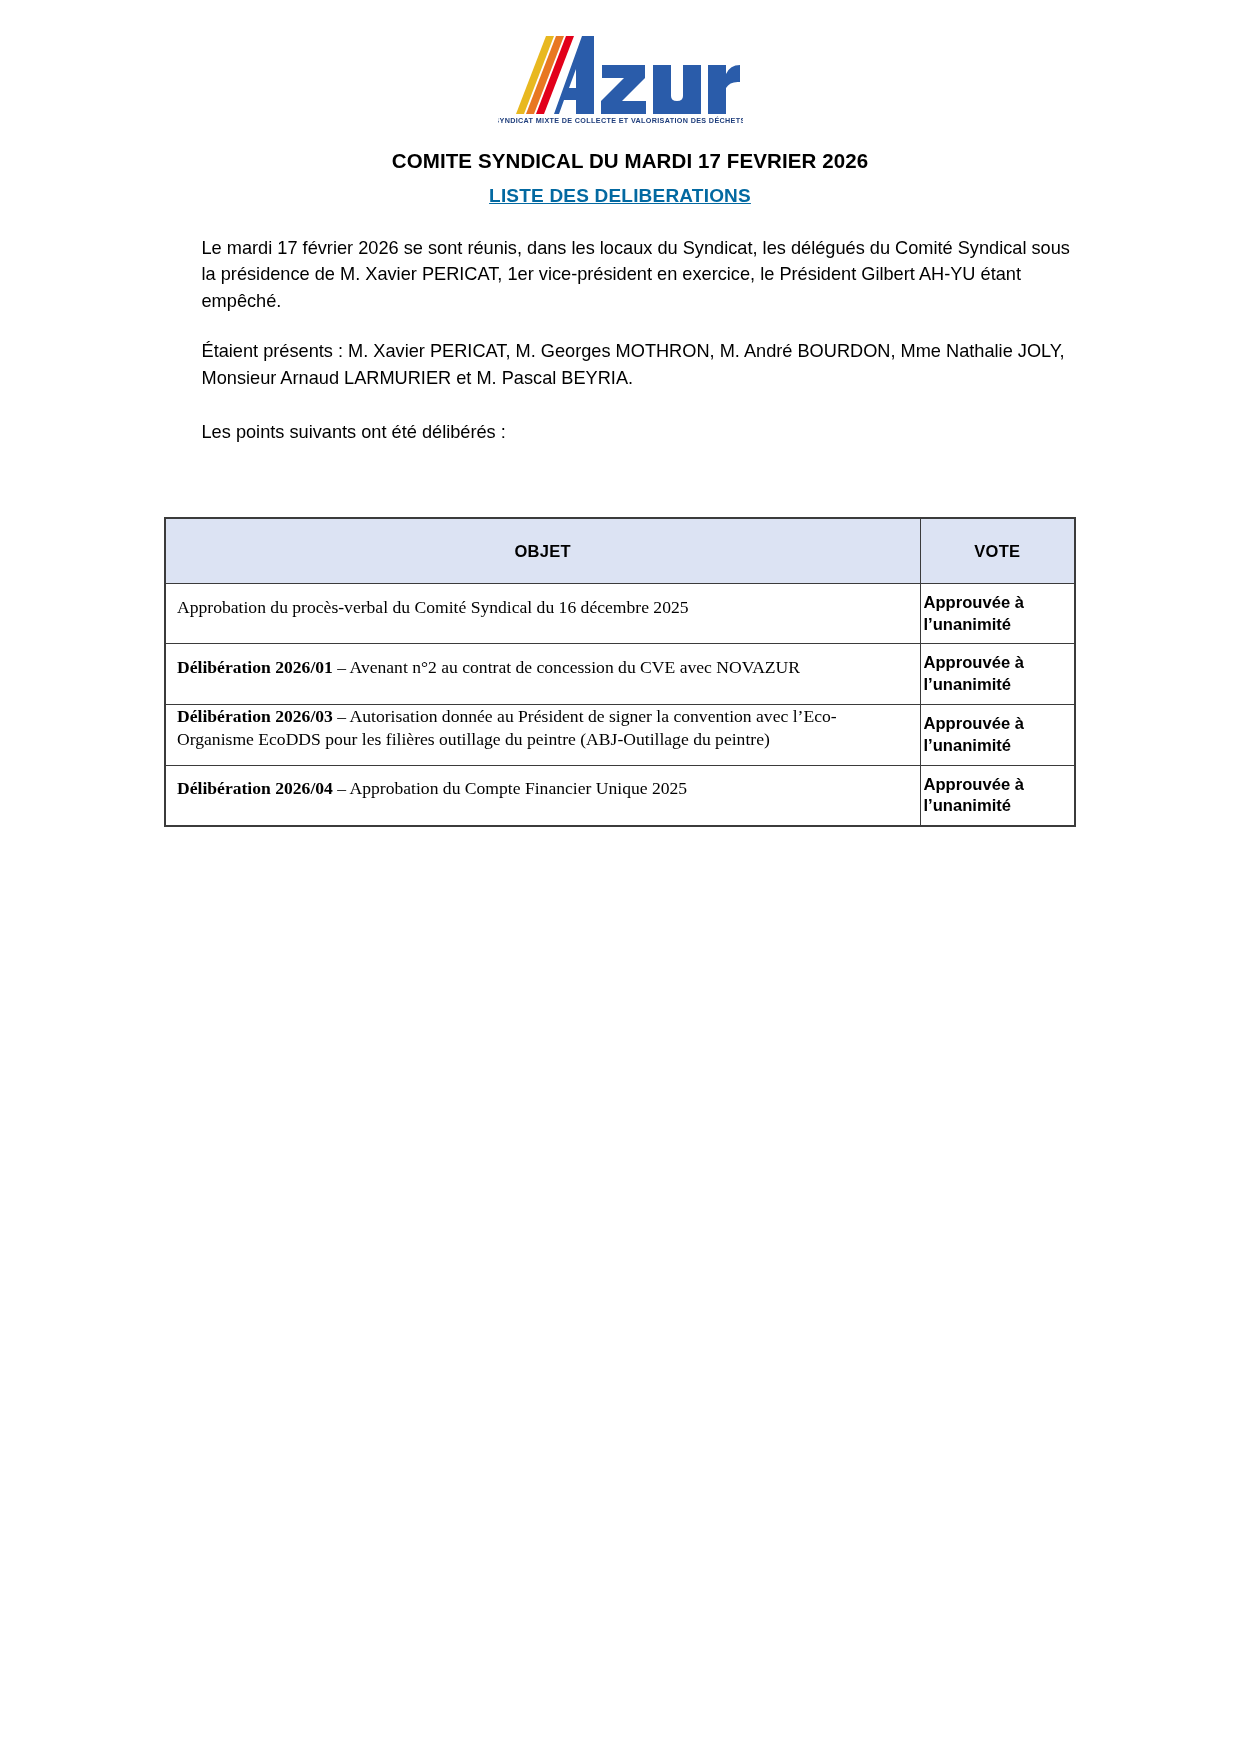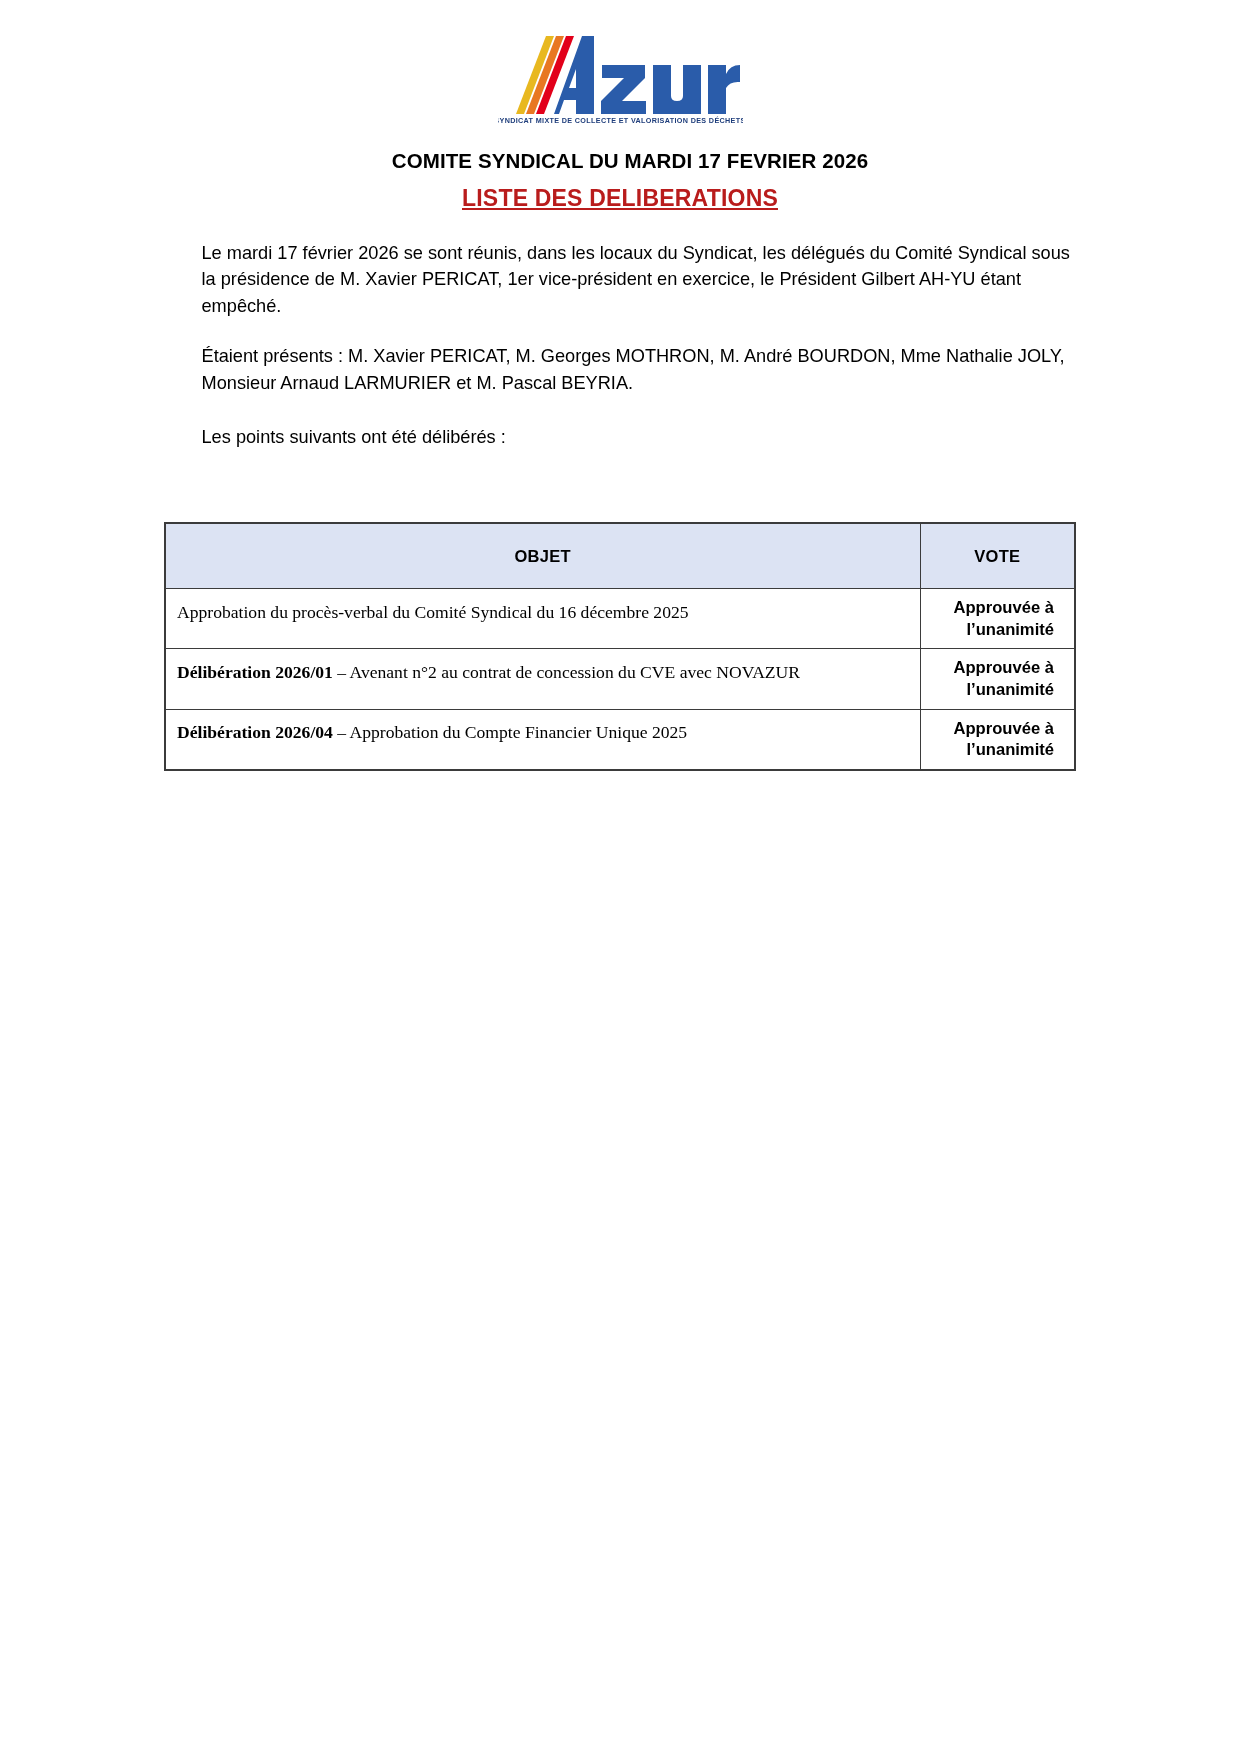--- a/index.html
+++ b/index.html
@@ -42,23 +42,23 @@
   .doc-title {
     text-align: center;
     font-size: 20.5px;
     font-weight: bold;
     letter-spacing: 0.1px;
     margin-top: 22px;
     padding-left: 20px;
   }
   .doc-subtitle {
     text-align: center;
-    font-size: 23px;
+    font-size: 19px;
     font-weight: bold;
-    color: #b91c1c;
+    color: #0369a1;
     text-decoration: underline;
     margin-top: 12px;
     letter-spacing: 0.2px;
   }
 
   
   .body-wrap {
     margin: 0 auto;
     width: 880px;
     padding-left: 43px;
@@ -113,22 +113,22 @@
     text-align: left;
   }
   td.objet .num {
     font-weight: bold;
   }
   td.vote {
     font-family: "Liberation Sans", sans-serif;
     font-weight: bold;
     font-size: 16.6px;
     line-height: 1.3;
-    text-align: right;
-    padding: 8px 20px;
+    text-align: left;
+    padding: 8px 3px;
   }
 </style>
 </head>
 <body>
 
 <div class="page">
 
   <div class="logo-block">
     <div class="logo">
       <svg class="logo-svg" width="245" height="105" viewBox="0 0 245 105" xmlns="http://www.w3.org/2000/svg">
@@ -175,20 +175,24 @@
       <tbody>
           <tr>
             <td class="objet"><span>Approbation du procès-verbal du Comité Syndical du 16 décembre 2025</span></td>
             <td class="vote">Approuvée à l’unanimité</td>
           </tr>
           <tr>
             <td class="objet"><span class="num">Délibération 2026/01</span><span> – Avenant n°2 au contrat de concession du CVE avec NOVAZUR</span></td>
             <td class="vote">Approuvée à l’unanimité</td>
           </tr>
           <tr>
+            <td class="objet"><span class="num">Délibération 2026/03</span><span> – Autorisation donnée au Président de signer la convention avec l’Eco-Organisme EcoDDS pour les filières outillage du peintre (ABJ-Outillage du peintre)</span></td>
+            <td class="vote">Approuvée à l’unanimité</td>
+          </tr>
+          <tr>
             <td class="objet"><span class="num">Délibération 2026/04</span><span> – Approbation du Compte Financier Unique 2025</span></td>
             <td class="vote">Approuvée à l’unanimité</td>
           </tr>
         </tbody>
     </table>
   </div>
 
 </div>
 
 </body></html>

